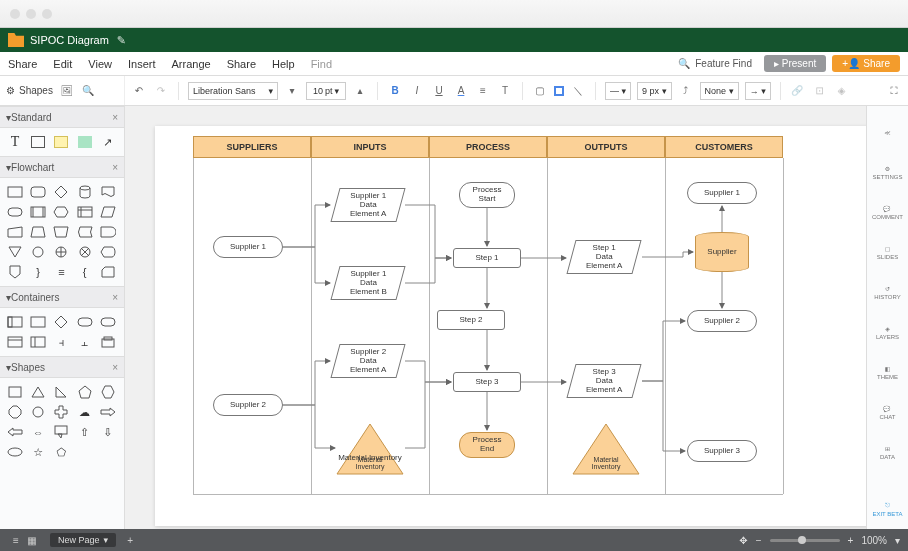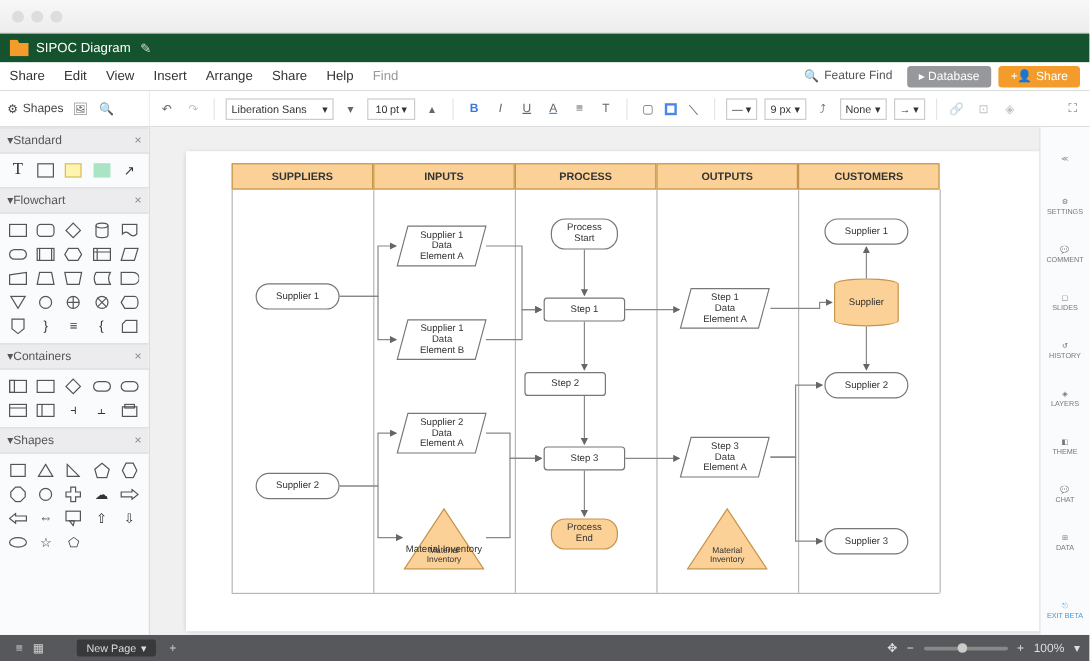--- a/index.html
+++ b/index.html
@@ -32,21 +32,21 @@
 .leftpanel { width: 125px; background: #fafbfc; border-right: 1px solid #ddd; overflow-y: auto; }
 .sect-head { background: #ececee; height: 22px; display: flex; align-items: center; padding: 0 6px; font-size: 10px; color: #555; border-bottom: 1px solid #ddd; border-top: 1px solid #ddd; }
 .sect-head .x { margin-left: auto; color: #888; }
 .shape-grid { display: grid; grid-template-columns: repeat(5, 1fr); gap: 4px; padding: 6px; }
 .shape-cell { width: 18px; height: 16px; display: flex; align-items: center; justify-content: center; cursor: grab; }
 .canvas-wrap { flex: 1; background: #f0f0f0; position: relative; overflow: hidden; }
 .canvas { position: absolute; left: 30px; top: 20px; width: 760px; height: 400px; background: #fff; box-shadow: 0 1px 4px rgba(0,0,0,.15); }
 .rightpanel { width: 42px; background: #fafbfc; border-left: 1px solid #ddd; display: flex; flex-direction: column; align-items: center; padding-top: 6px; }
 .rp-item { height: 40px; display: flex; flex-direction: column; align-items: center; justify-content: center; gap: 2px; font-size: 6px; color: #777; width: 100%; cursor: pointer; }
 .statusbar { height: 22px; background: #56585b; display: flex; align-items: center; padding: 0 8px; color: #ddd; font-size: 10px; }
-.page-btn { background: #38393b; padding: 2px 8px; border-radius: 2px; margin-left: 24px; display: flex; align-items: center; gap: 4px; font-size: 9px; }
+.page-btn { background: #38393b; padding: 2px 8px; border-radius: 2px; margin-left: 10px; display: flex; align-items: center; gap: 4px; font-size: 9px; }
 .statusbar .r { margin-left: auto; display: flex; align-items: center; gap: 8px; }
 .sipoc-head { position: absolute; top: 10px; height: 22px; background: #fbd197; border: 1px solid #c6944a; display: flex; align-items: center; justify-content: center; font-size: 9px; font-weight: 600; color: #333; }
 .sipoc-line { position: absolute; background: #b7b7b7; }
 .node { position: absolute; border: 1px solid #777; background: #fff; font-size: 8px; display: flex; align-items: center; justify-content: center; text-align: center; line-height: 1.1; padding: 2px; }
 .round { border-radius: 12px; }
 .para { transform: skewX(-15deg); }
 .para > span { display: inline-block; transform: skewX(15deg); }
 .db { border-radius: 50%/12%; background: #fbd197; border: 1px solid #c6944a; }
 .conn { position: absolute; }
 .underline-color { text-decoration: underline; text-decoration-color: #4a86e8; }
@@ -75,21 +75,21 @@
   <span class="mi">Insert</span>
   <span class="mi">Arrange</span>
   <span class="mi">Share</span>
   <span class="mi">Help</span>
   <span class="saved">Find</span>
   <div class="right">
     <div class="feature">
       <span>🔍</span>
       <span>Feature Find</span>
     </div>
-    <button class="btn btn-gray">▸ <span>Database</span></button>
+    <button class="btn btn-gray">▸ <span>Present</span></button>
     <button class="btn btn-orange">+👤 <span>Share</span></button>
   </div>
 </div>
 
 <div class="toolbar">
   <div class="tb-left">
     <div class="shapes-btn">
         <span>⚙</span>
         <span>Shapes</span>
       </div>

